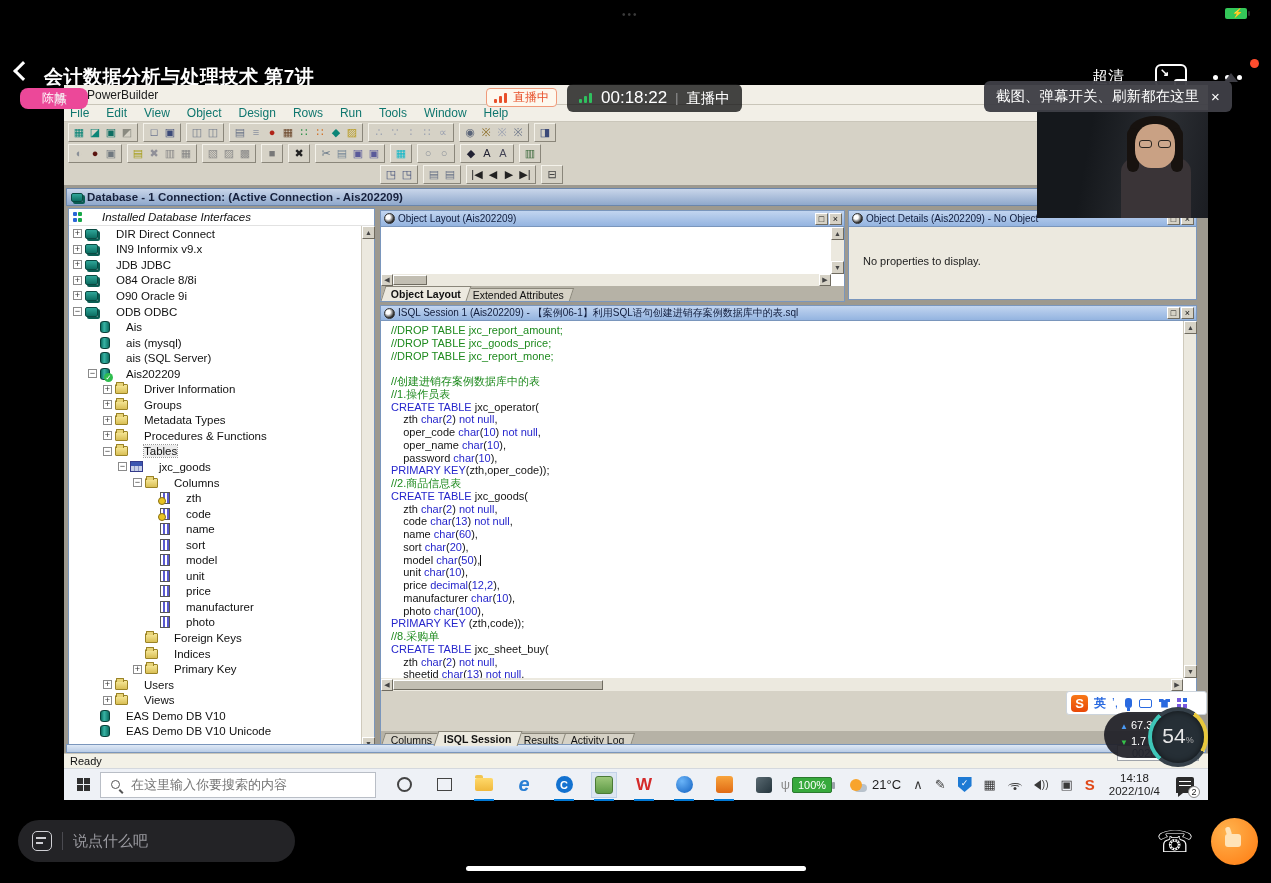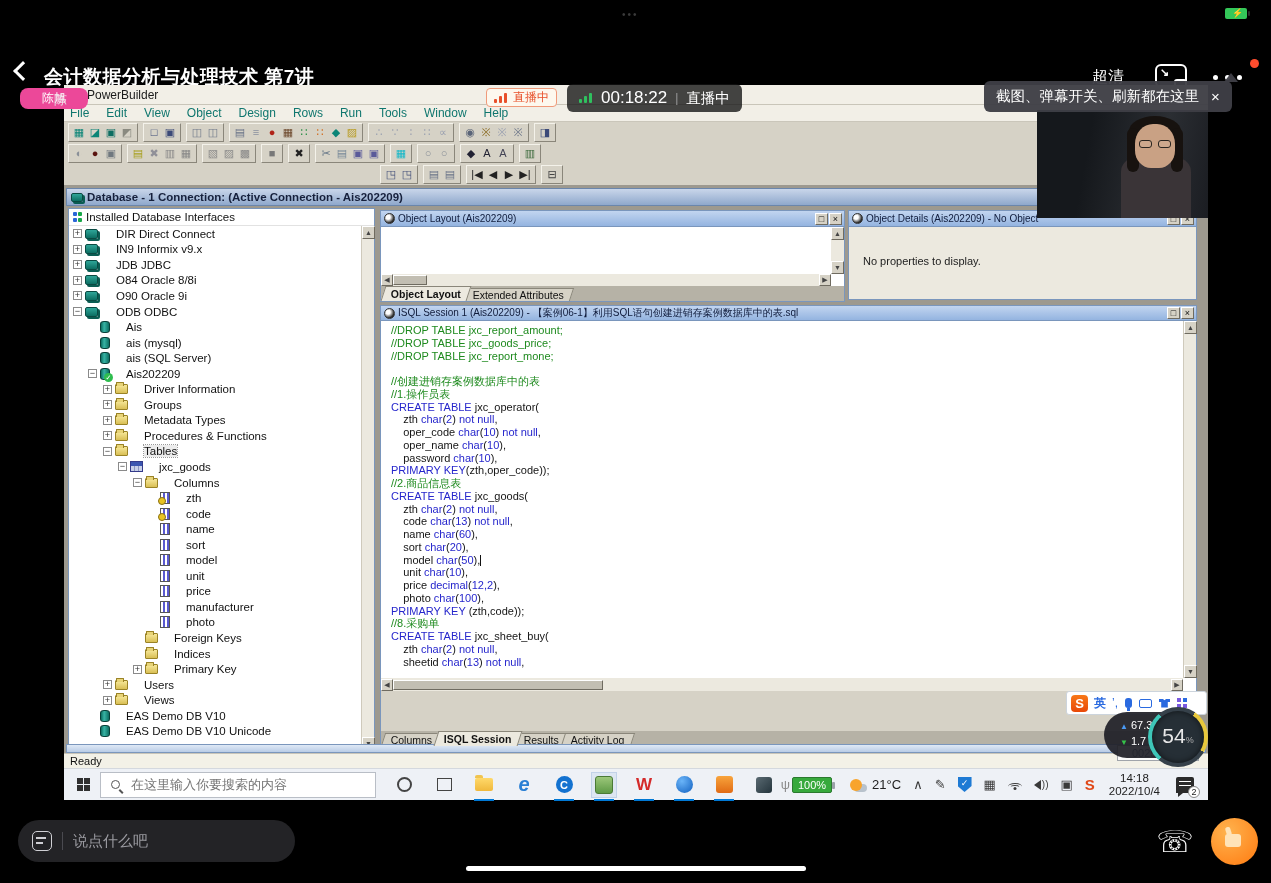--- a/index.html
+++ b/index.html
@@ -57,21 +57,21 @@
   .i-dbwin{width:12px;height:9px;background:linear-gradient(#2fa598,#0c6e62);border:1px solid #0a4a42;border-radius:2px;box-shadow:2px 2px 0 #0a5c52;}
 
   .panel-title{height:16px;background:linear-gradient(#c2d5f0,#94b4e0);display:flex;align-items:center;padding:0 2px 0 3px;border-bottom:1px solid #7a96bc;}
   .panel-title .t{font-size:10px;color:#101c3c;margin-left:3px;white-space:nowrap;overflow:hidden;flex:1;}
   .pt-ico{width:11px;height:11px;border-radius:50%;background:radial-gradient(circle at 35% 35%,#fff 0 25%,#2a2a2a 70%);border:1px solid #333;flex:none;}
   .winbtn{width:13px;height:12px;background:#d6d2c6;border:1px solid;border-color:#fff #6f6b60 #6f6b60 #fff;font-size:9px;line-height:10px;text-align:center;color:#111;margin-left:1px;flex:none;}
 
   
   .treepanel{left:4px;top:123px;width:307px;height:543px;background:#fff;border:1px solid #7a96bc;}
   .treehead{height:17px;display:flex;align-items:center;padding-left:3px;border-bottom:1px solid #e2e2e2;}
-  .treehead .t{font-size:11.5px;color:#111;margin-left:4px;}
+  .treehead .t{font-size:11.5px;color:#111;margin-left:20px;font-style:italic;}
   .i-intf{width:10px;height:11px;flex:none;background:
      radial-gradient(circle at 3px 2px,#2a66d8 0 2px,transparent 2.5px),
      radial-gradient(circle at 8px 2px,#18a848 0 2px,transparent 2.5px),
      radial-gradient(circle at 3px 8px,#2a66d8 0 2px,transparent 2.5px),
      radial-gradient(circle at 8px 8px,#18a848 0 2px,transparent 2.5px);}
   .treebody{position:absolute;left:0;top:17px;right:13px;bottom:0;overflow:hidden;}
   .tree-row{display:flex;align-items:center;height:15.55px;white-space:nowrap;}
   .tree-row .lbl{font-size:11.5px;color:#111;margin-left:16px;}
   .tree-row .lbl.sel{background:#ececec;outline:1px dotted #9a9a9a;}
   .expander{width:9px;height:9px;border:1px solid #8a8a8a;background:#fff;font-size:9px;line-height:7px;text-align:center;color:#333;flex:none;margin-right:3px;}
@@ -663,20 +663,21 @@
             <div class="sql-line"><span class="s-kw">PRIMARY KEY</span><span class="s-pl">(zth,oper_code));</span></div>
             <div class="sql-line"><span class="s-cm">//2.商品信息表</span></div>
             <div class="sql-line"><span class="s-kw">CREATE TABLE</span><span class="s-pl"> jxc_goods(</span></div>
             <div class="sql-line"><span class="s-pl">    zth </span><span class="s-kw">char</span><span class="s-pl">(</span><span class="s-kw">2</span><span class="s-pl">) </span><span class="s-kw">not null</span><span class="s-pl">,</span></div>
             <div class="sql-line"><span class="s-pl">    code </span><span class="s-kw">char</span><span class="s-pl">(</span><span class="s-kw">13</span><span class="s-pl">) </span><span class="s-kw">not null</span><span class="s-pl">,</span></div>
             <div class="sql-line"><span class="s-pl">    name </span><span class="s-kw">char</span><span class="s-pl">(</span><span class="s-kw">60</span><span class="s-pl">),</span></div>
             <div class="sql-line"><span class="s-pl">    sort </span><span class="s-kw">char</span><span class="s-pl">(</span><span class="s-kw">20</span><span class="s-pl">),</span></div>
             <div class="sql-line"><span class="s-pl">    model </span><span class="s-kw">char</span><span class="s-pl">(</span><span class="s-kw">50</span><span class="s-pl">),</span><span class="s-cr"></span></div>
             <div class="sql-line"><span class="s-pl">    unit </span><span class="s-kw">char</span><span class="s-pl">(</span><span class="s-kw">10</span><span class="s-pl">),</span></div>
             <div class="sql-line"><span class="s-pl">    price </span><span class="s-kw">decimal</span><span class="s-pl">(</span><span class="s-kw">12,2</span><span class="s-pl">),</span></div>
+            <div class="sql-line"><span class="s-pl">    manufacturer </span><span class="s-kw">char</span><span class="s-pl">(</span><span class="s-kw">10</span><span class="s-pl">),</span></div>
             <div class="sql-line"><span class="s-pl">    photo </span><span class="s-kw">char</span><span class="s-pl">(</span><span class="s-kw">100</span><span class="s-pl">),</span></div>
             <div class="sql-line"><span class="s-kw">PRIMARY KEY</span><span class="s-pl"> (zth,code));</span></div>
             <div class="sql-line"><span class="s-cm">//8.采购单</span></div>
             <div class="sql-line"><span class="s-kw">CREATE TABLE</span><span class="s-pl"> jxc_sheet_buy(</span></div>
             <div class="sql-line"><span class="s-pl">    zth </span><span class="s-kw">char</span><span class="s-pl">(</span><span class="s-kw">2</span><span class="s-pl">) </span><span class="s-kw">not null</span><span class="s-pl">,</span></div>
             <div class="sql-line"><span class="s-pl">    sheetid </span><span class="s-kw">char</span><span class="s-pl">(</span><span class="s-kw">13</span><span class="s-pl">) </span><span class="s-kw">not null</span><span class="s-pl">,</span></div>
           </div>
       </div>
       <div class="isql-vrail">
         <div class="railbtn" style="top:0;">▲</div>

